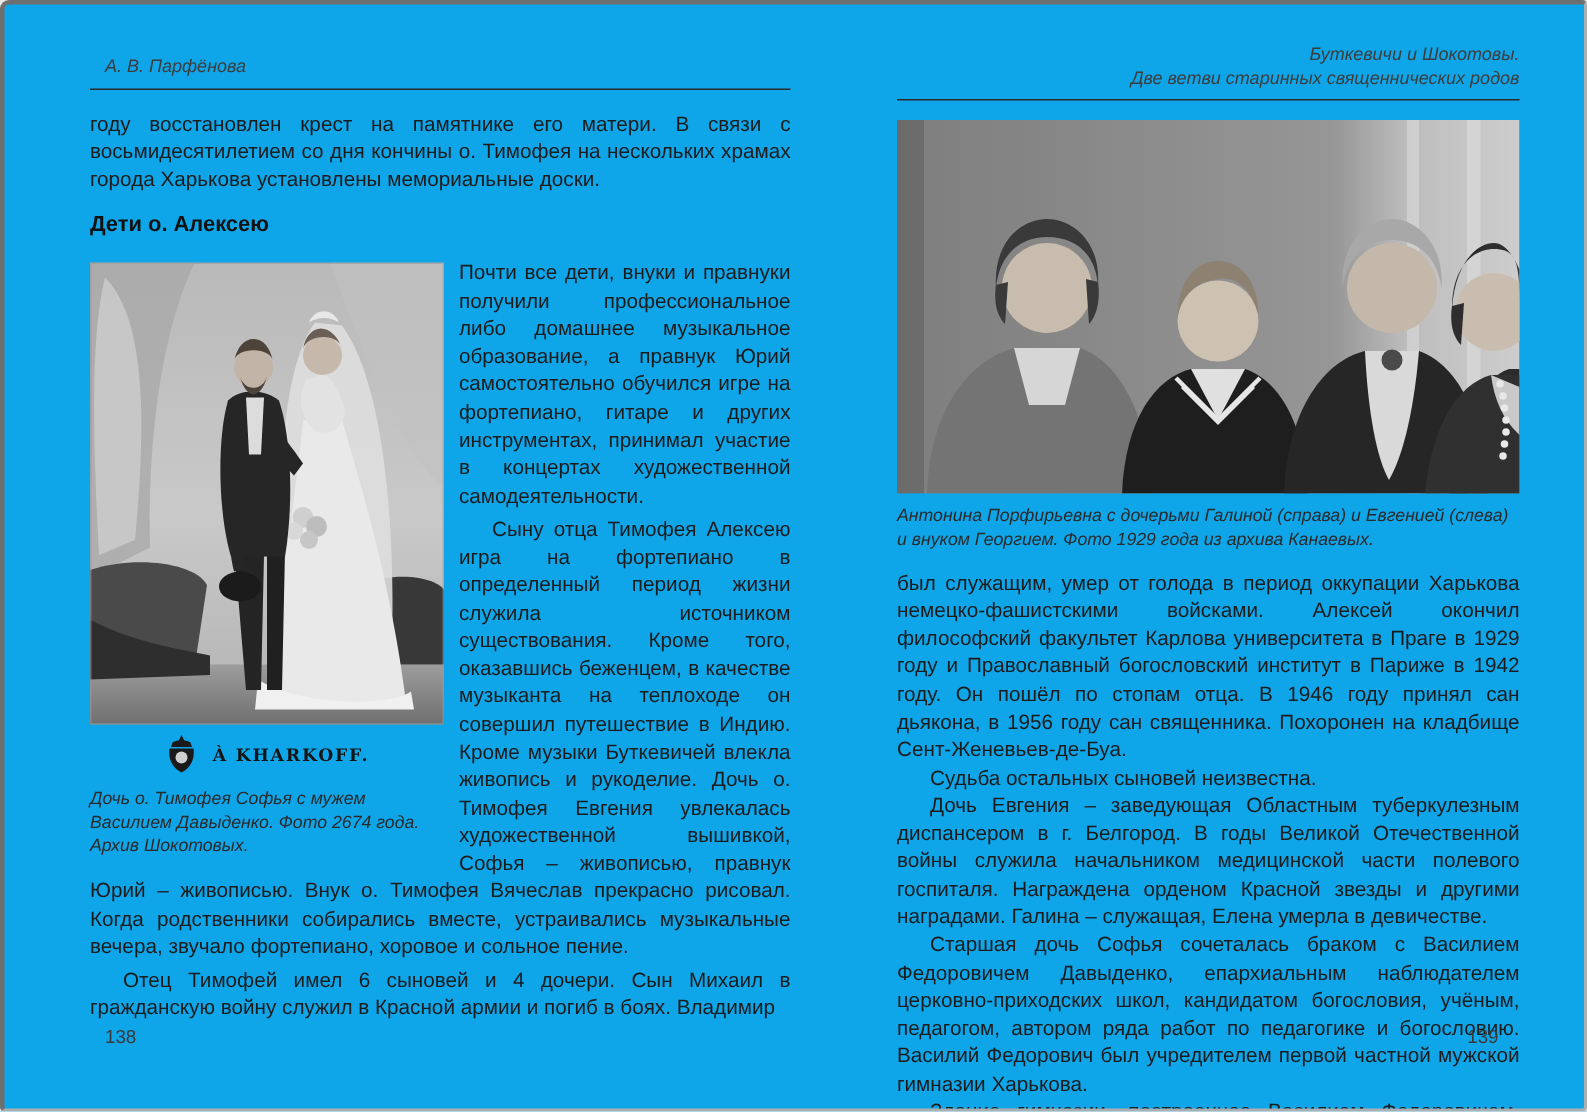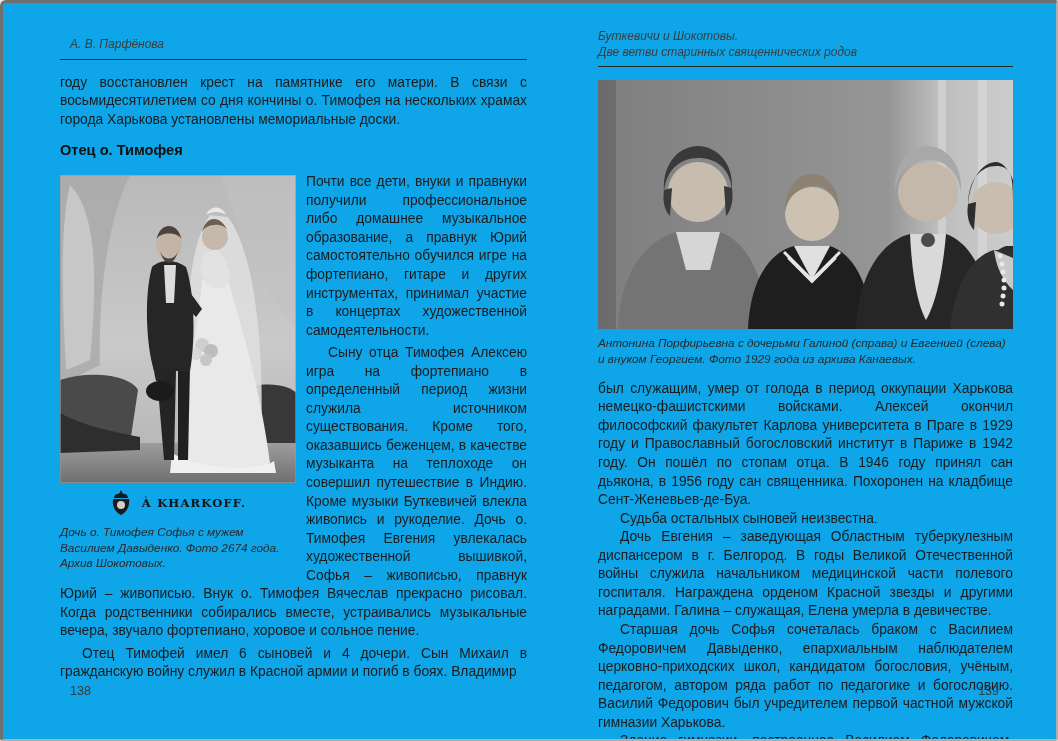--- a/index.html
+++ b/index.html
@@ -20,21 +20,21 @@
   .left-page{position:absolute;left:57px;top:30px;width:467px;}
   .right-page{position:absolute;left:595px;top:26px;width:415px;}
 
   .running-head{
     font-style:italic;
     font-size:12px;
     color:#3d3d3d;
     line-height:1.3;
   }
   .running-head.left{padding-left:10px;padding-top:4px;}
-  .running-head.right{text-align:left;}
+  .running-head.right{text-align:right;}
   .head-rule{
     border:none;border-top:1.4px solid #2a2a2a;
     margin:6px 0 0 0;
   }
 
   .body-text{
     font-size:13.8px;
     line-height:1.345;
     text-align:justify;
     color:#1c1c1c;
@@ -105,21 +105,21 @@
 <body>
 
 <div class="scan">
 
   <div class="left-page">
     <div class="running-head left">А. В. Парфёнова</div>
     <hr class="head-rule">
 
     <p class="body-text lp-par1">году восстановлен крест на памятнике его матери. В связи с восьмидесятилетием со дня кончины о. Тимофея на нескольких храмах города Харькова установлены мемориальные доски.</p>
 
-    <div class="section-heading">Отец о. Тимофея</div>
+    <div class="section-heading">Дети о. Алексею</div>
 
     <div class="figure-left">
       <div class="photo-frame">
         <svg width="236" height="308" viewBox="0 0 236 308">
           <defs>
             <linearGradient id="wbg" x1="0" y1="0" x2="0" y2="1">
               <stop offset="0" stop-color="#b9b9b9"></stop>
               <stop offset="0.55" stop-color="#c9c9c9"></stop>
               <stop offset="1" stop-color="#b2b2b2"></stop>
             </linearGradient>

